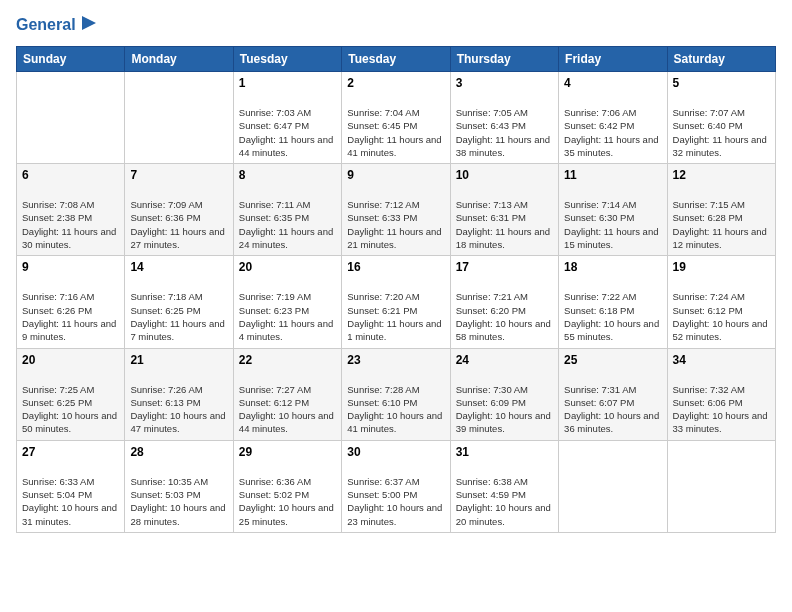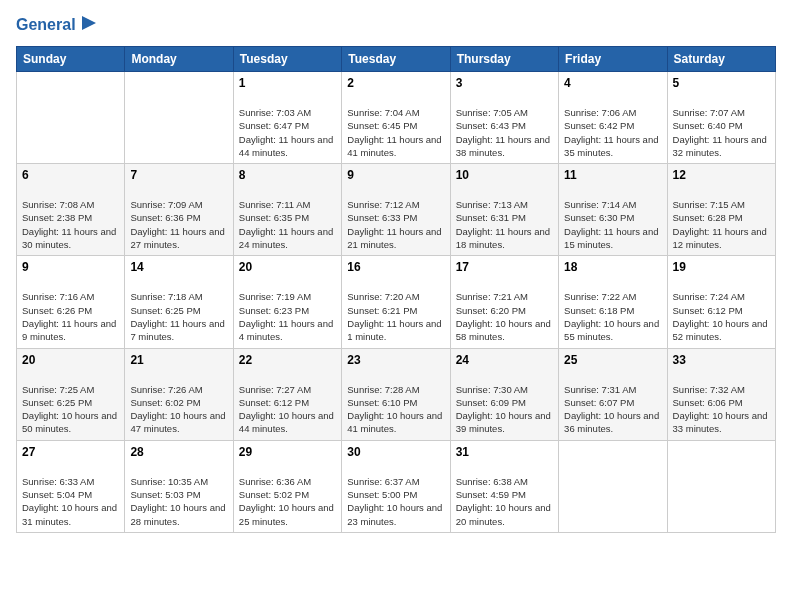--- a/index.html
+++ b/index.html
@@ -236,21 +236,21 @@
       <tr>
         <td>
           <div class="day-number">20</div>
           <div class="day-info">Sunrise: 7:25 AM
 Sunset: 6:25 PM
 Daylight: 10 hours and 50 minutes.</div>
         </td>
         <td>
           <div class="day-number">21</div>
           <div class="day-info">Sunrise: 7:26 AM
-Sunset: 6:02 PM
+Sunset: 6:13 PM
 Daylight: 10 hours and 47 minutes.</div>
         </td>
         <td>
           <div class="day-number">22</div>
           <div class="day-info">Sunrise: 7:27 AM
 Sunset: 6:12 PM
 Daylight: 10 hours and 44 minutes.</div>
         </td>
         <td>
           <div class="day-number">23</div>
@@ -264,21 +264,21 @@
 Sunset: 6:09 PM
 Daylight: 10 hours and 39 minutes.</div>
         </td>
         <td>
           <div class="day-number">25</div>
           <div class="day-info">Sunrise: 7:31 AM
 Sunset: 6:07 PM
 Daylight: 10 hours and 36 minutes.</div>
         </td>
         <td>
-          <div class="day-number">33</div>
+          <div class="day-number">34</div>
           <div class="day-info">Sunrise: 7:32 AM
 Sunset: 6:06 PM
 Daylight: 10 hours and 33 minutes.</div>
         </td>
       </tr>
       <tr>
         <td>
           <div class="day-number">27</div>
           <div class="day-info">Sunrise: 6:33 AM
 Sunset: 5:04 PM

